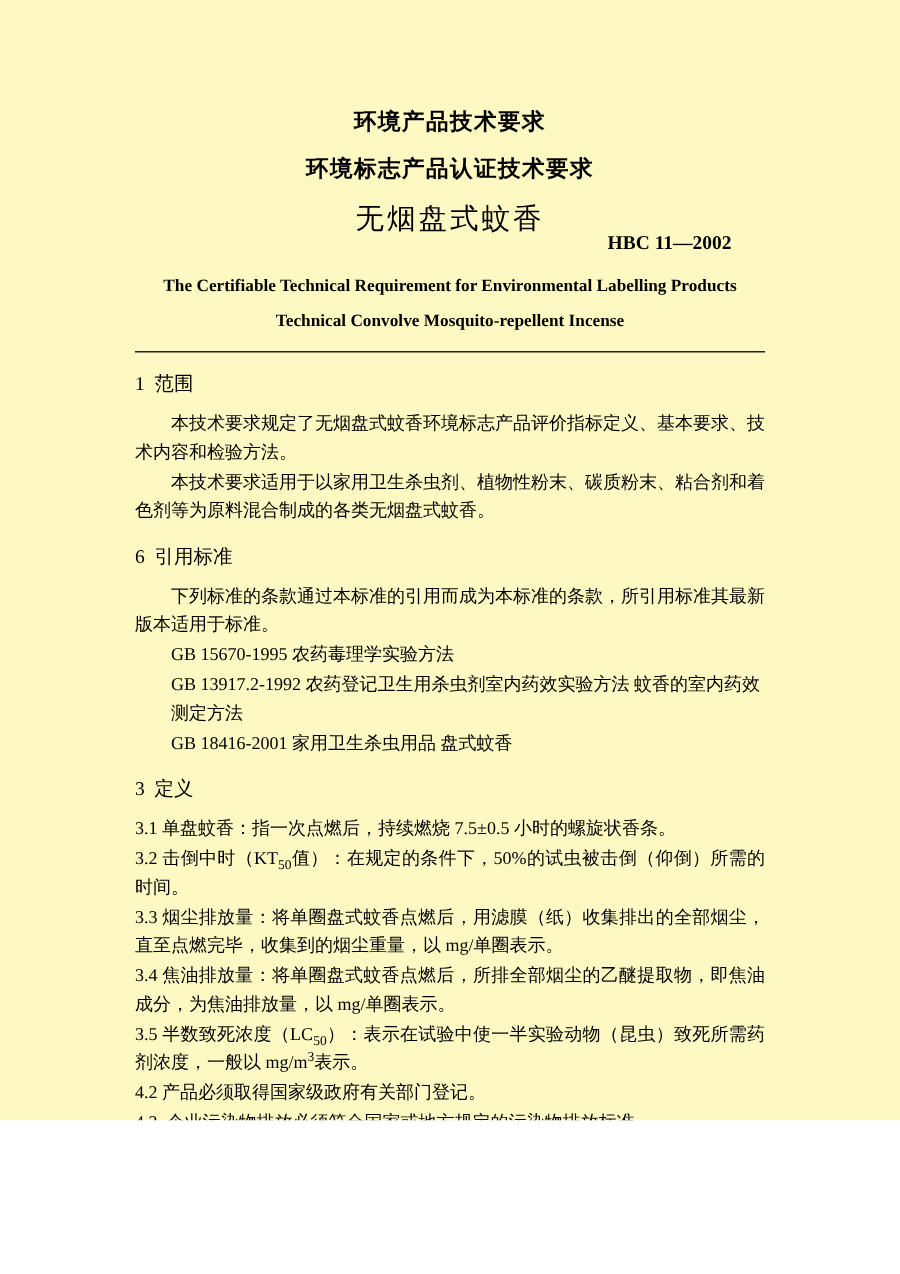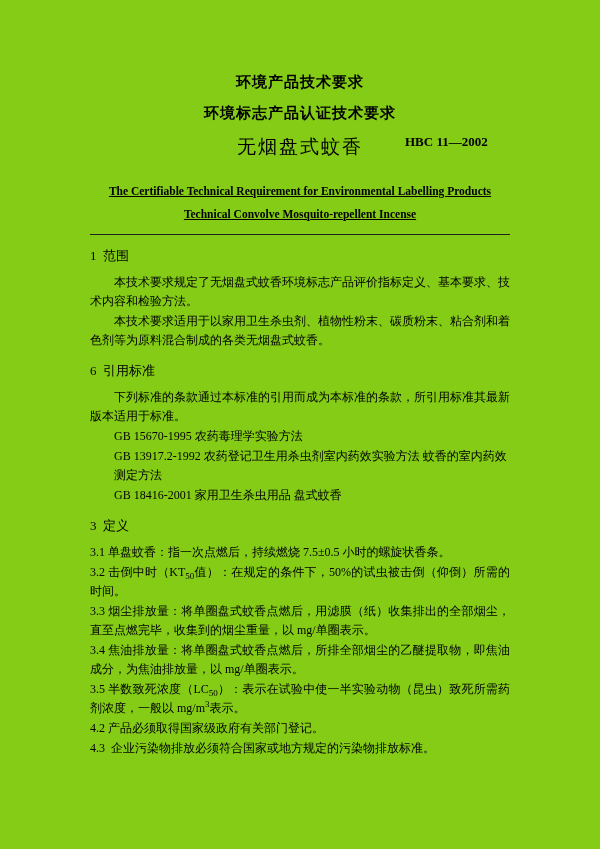--- a/index.html
+++ b/index.html
@@ -3,23 +3,23 @@
 <meta charset="utf-8">
 <style>
   html, body {
     margin: 0;
     padding: 0;
     background: #ffffff;
   }
   .page {
     position: relative;
     width: 600px;
-    height: 849px;
+    height: 747px;
     margin: 0 auto;
-    background: #84cc16;
+    background: #fef9c3;
     box-sizing: border-box;
     padding: 72px 90px 30px 90px;
     font-family: "Liberation Serif", "DejaVu Serif", serif;
     color: #000000;
     overflow: hidden;
   }
   .title-cn {
     text-align: center;
     font-size: 15px;
     font-weight: bold;
@@ -35,33 +35,32 @@
   }
   .product-title {
     font-size: 19px;
     font-weight: normal;
     letter-spacing: 2px;
     line-height: 26px;
   }
   .standard-code {
     position: absolute;
     left: 315px;
-    top: 0;
+    top: 20px;
     font-size: 13px;
     font-weight: bold;
     font-family: "Liberation Serif", "DejaVu Serif", serif;
     white-space: nowrap;
   }
   .title-en {
     text-align: center;
     font-size: 11.5px;
     font-weight: bold;
     margin: 0 0 8px 0;
     line-height: 15px;
-    text-decoration: underline;
   }
   .title-en.first {
     margin-top: 24px;
   }
   .rule {
     border: none;
     border-top: 1.5px solid #222222;
     margin: 12px 0 6px 0;
   }
   .sec-heading {

